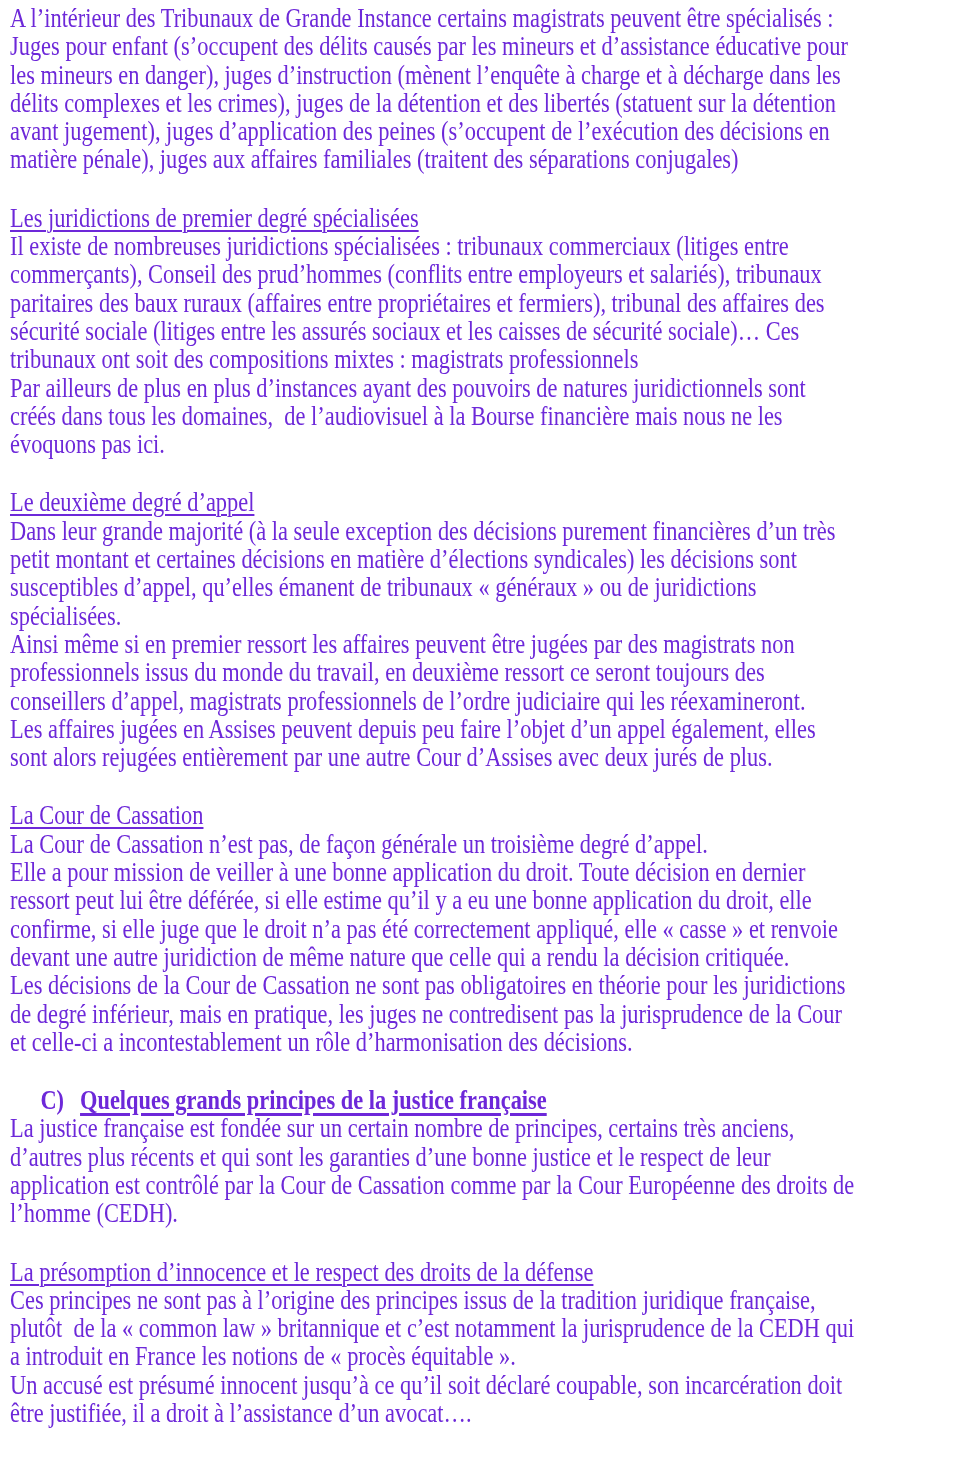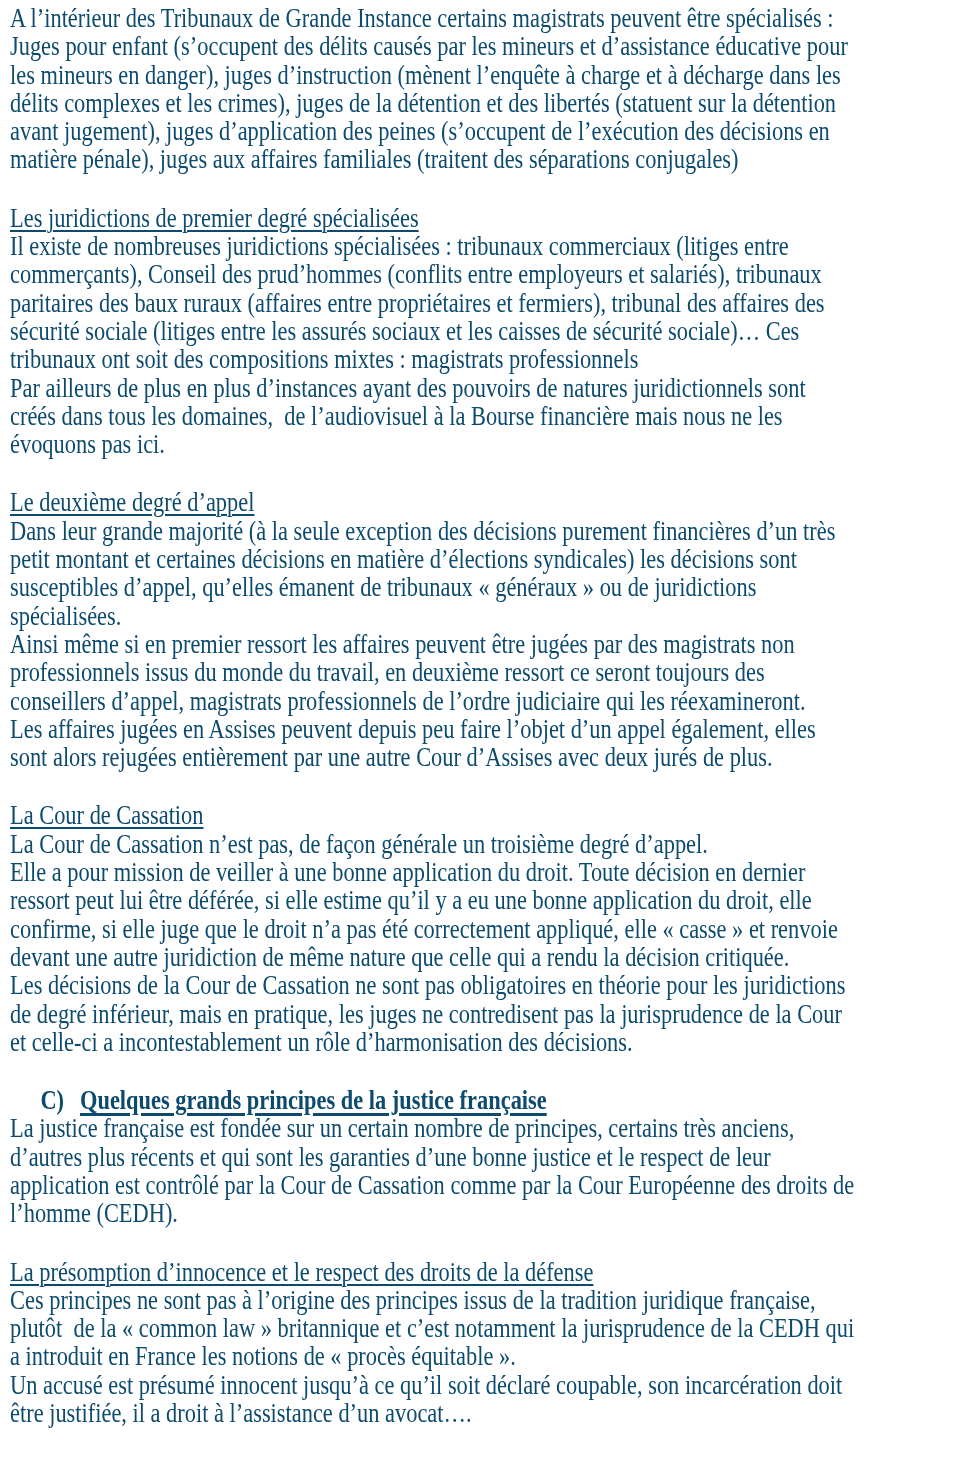--- a/index.html
+++ b/index.html
@@ -11,21 +11,21 @@
     width: 963px;
     height: 1459px;
     overflow: hidden;
     font-family: "Liberation Serif", serif;
   }
   .page {
     position: relative;
     width: 963px;
     height: 1459px;
     background: #ffffff;
-    color: #0c4a6e;
+    color: #6d28d9;
     overflow: hidden;
   }
   
   .textcol {
     position: absolute;
     left: 10px;
     top: 4px;
     width: 1330px;
     transform: scaleX(0.80);
     transform-origin: 0 0;

